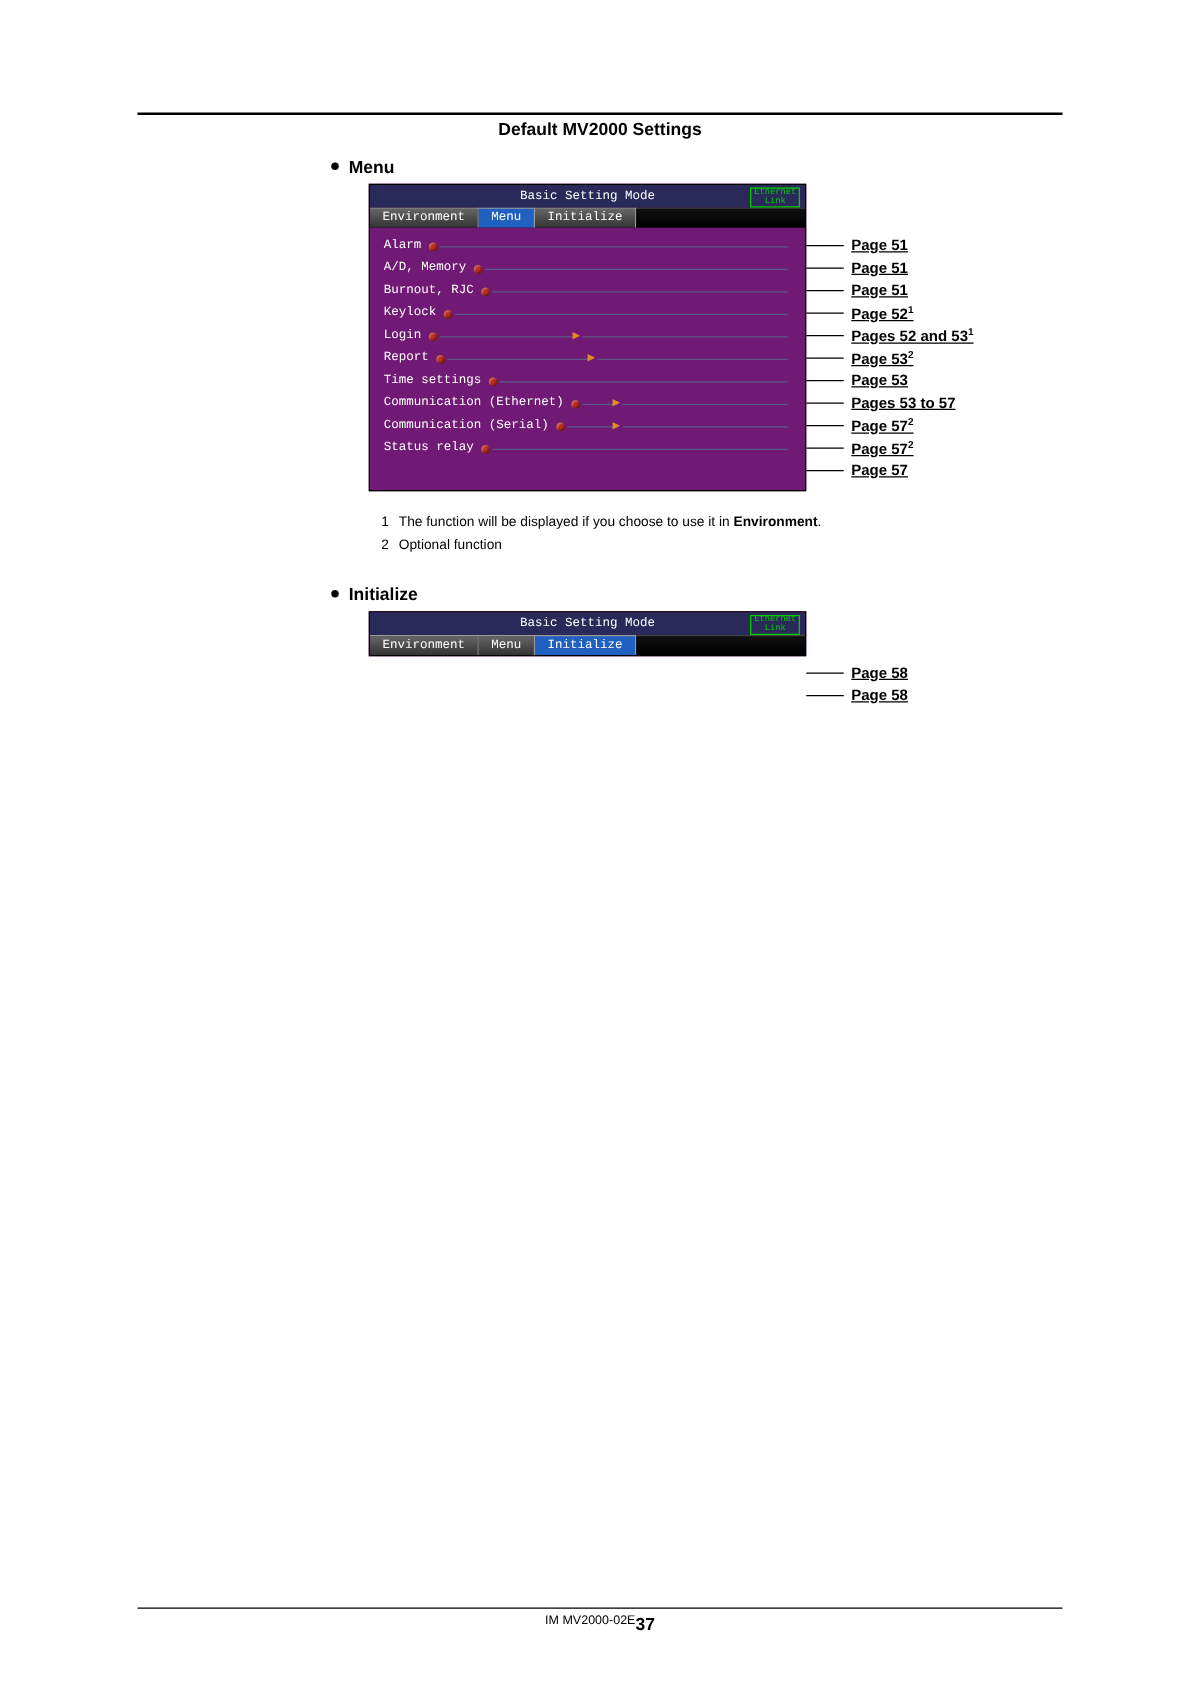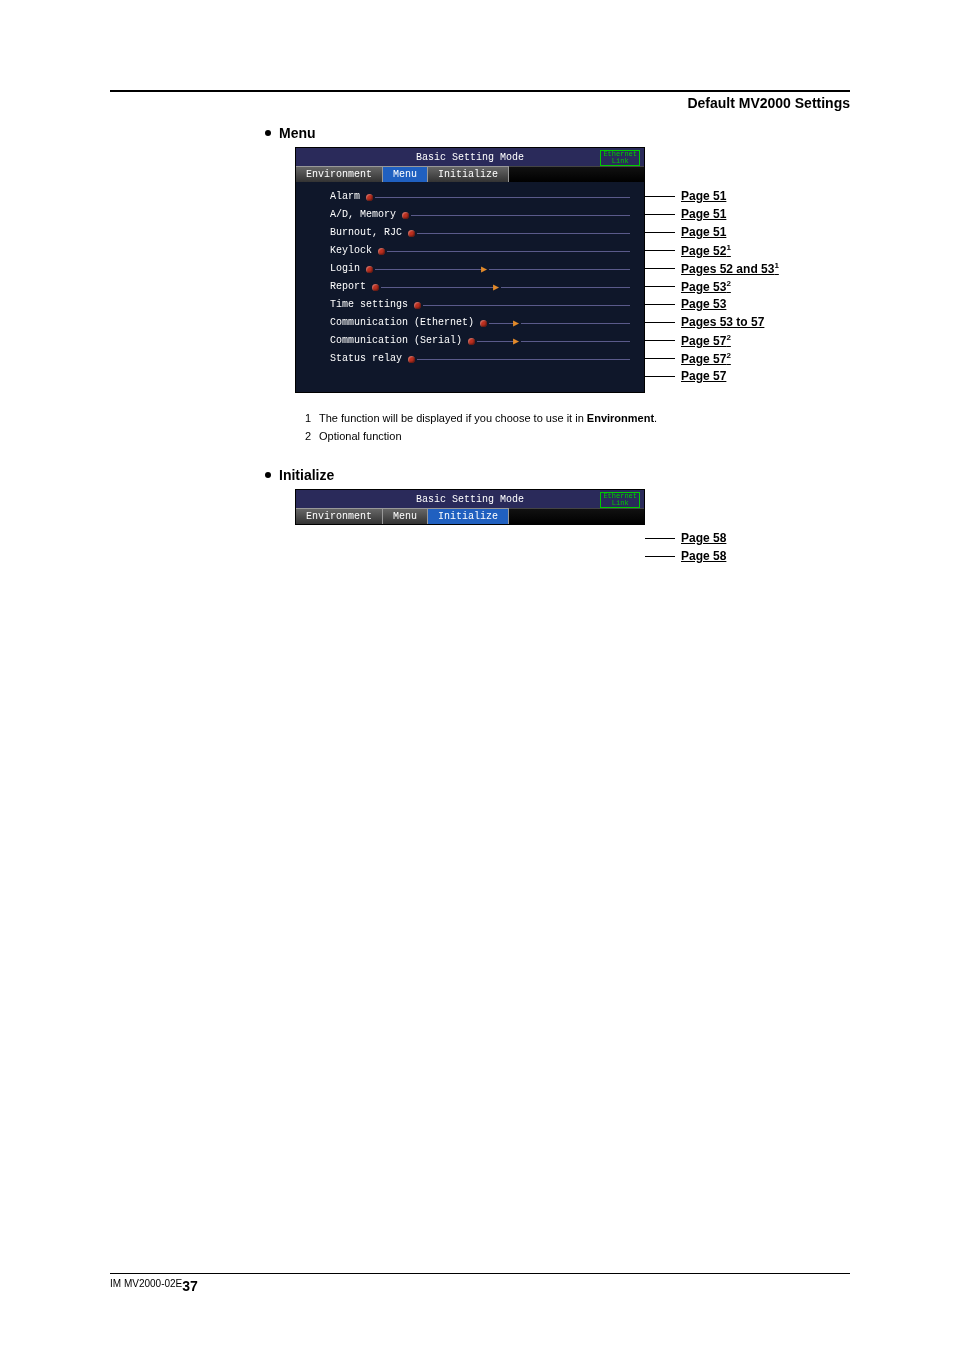--- a/index.html
+++ b/index.html
@@ -1,45 +1,45 @@
 <!DOCTYPE html>
 <html><head>
 <meta charset="utf-8">
 <style>
   * { margin: 0; padding: 0; box-sizing: border-box; }
   body { width: 954px; height: 1350px; background: #fff; font-family: Arial, Helvetica, sans-serif; position: relative; }
   .page { position: absolute; left: 110px; top: 90px; width: 740px; }
   .header-line { border-top: 2px solid #000; margin-bottom: 3px; }
-  .header-title { text-align: right; font-weight: bold; font-size: 14px; margin-bottom: 8px; }
+  .header-title { text-align: center; font-weight: bold; font-size: 14px; margin-bottom: 8px; }
   .section-heading { font-weight: bold; font-size: 14px; margin-left: 155px; margin-top: 14px; margin-bottom: 6px; }
   .bullet { display: inline-block; width: 6px; height: 6px; background: #000; border-radius: 50%; vertical-align: middle; margin-right: 8px; position: relative; top: -1px; }
   .figure-wrap { display: flex; align-items: flex-start; margin-left: 185px; }
-  .screen { width: 350px; background: #0f172a; border: 1px solid #000; position: relative; font-family: "Courier New", monospace; }
+  .screen { width: 350px; background: #701a75; border: 1px solid #000; position: relative; font-family: "Courier New", monospace; }
   .titlebar { display: flex; align-items: center; justify-content: center; position: relative; height: 18px; background: #2a2a5a; }
   .titlebar-text { color: #fff; font-size: 10px; }
   .eth-box { position: absolute; right: 4px; top: 2px; color: #00cc00; font-size: 7px; line-height: 7px; text-align: center; border: 1px solid #00cc00; padding: 0 2px; }
   .tabs { display: flex; gap: 0; background: #000; padding: 0; }
   .tab { display: inline-block; font-size: 10px; padding: 2px 10px; background: linear-gradient(#666,#333); color: #fff; border-right: 1px solid #999; border-top: 1px solid #999; }
   .tab.active { background: #2060c0; color: #fff; }
   .tabspacer { flex: 1; background: linear-gradient(#111,#000); border-top: 1px solid #444; }
-  .menubody { padding: 6px 12px 14px 34px; min-height: 210px; }
+  .menubody { padding: 6px 12px 14px 11px; min-height: 210px; }
   .menubody2 { padding: 6px 12px 14px 22px; min-height: 260px; }
   .mi { color: #fff; font-size: 10px; line-height: 18px; white-space: nowrap; display: flex; align-items: center; }
   .dot { width: 7px; height: 7px; background: #c03020; border-radius: 50%; display: inline-block; margin-left: 6px; }
   .dotshadow { box-shadow: inset -1px -1px 2px rgba(0,0,0,.5), inset 1px 1px 1px rgba(255,255,255,.3); }
   .dashline { flex: 1; border-bottom: 1px solid #5a5a8a; height: 0; margin: 0 2px; position: relative; }
   .arrowtip { color: #e28a2a; font-size: 10px; position: absolute; right: -2px; top: -8px; }
   .callouts { margin-left: 0; font-size: 12px; font-weight: bold; padding-top: 40px; }
   .callouts .row { display: flex; align-items: center; height: 18px; text-decoration: underline; }
   .callouts .lead { width: 30px; border-bottom: 1px solid #000; height: 0; margin-right: 6px; }
   .callouts .txt sup { font-size: 8px; }
   .notes { margin-left: 195px; margin-top: 16px; font-size: 11px; line-height: 18px; }
   .notes .nrow { display: flex; }
   .notes .nnum { width: 14px; }
-  .footer { position: absolute; bottom: 56px; left: 110px; width: 740px; border-top: 1px solid #000; padding-top: 4px; display: flex; justify-content: flex-start; font-size: 10px; }
+  .footer { position: absolute; bottom: 43px; left: 110px; width: 740px; border-top: 1px solid #000; padding-top: 4px; display: flex; justify-content: center; font-size: 10px; }
   .footer .pgnum { font-weight: bold; font-size: 14px; }
   .mi .label { white-space: pre; }
 </style>
 </head>
 <body>
 
 <div class="page">
   <div class="header-line"></div>
   <div class="header-title">Default MV2000 Settings</div>
 

